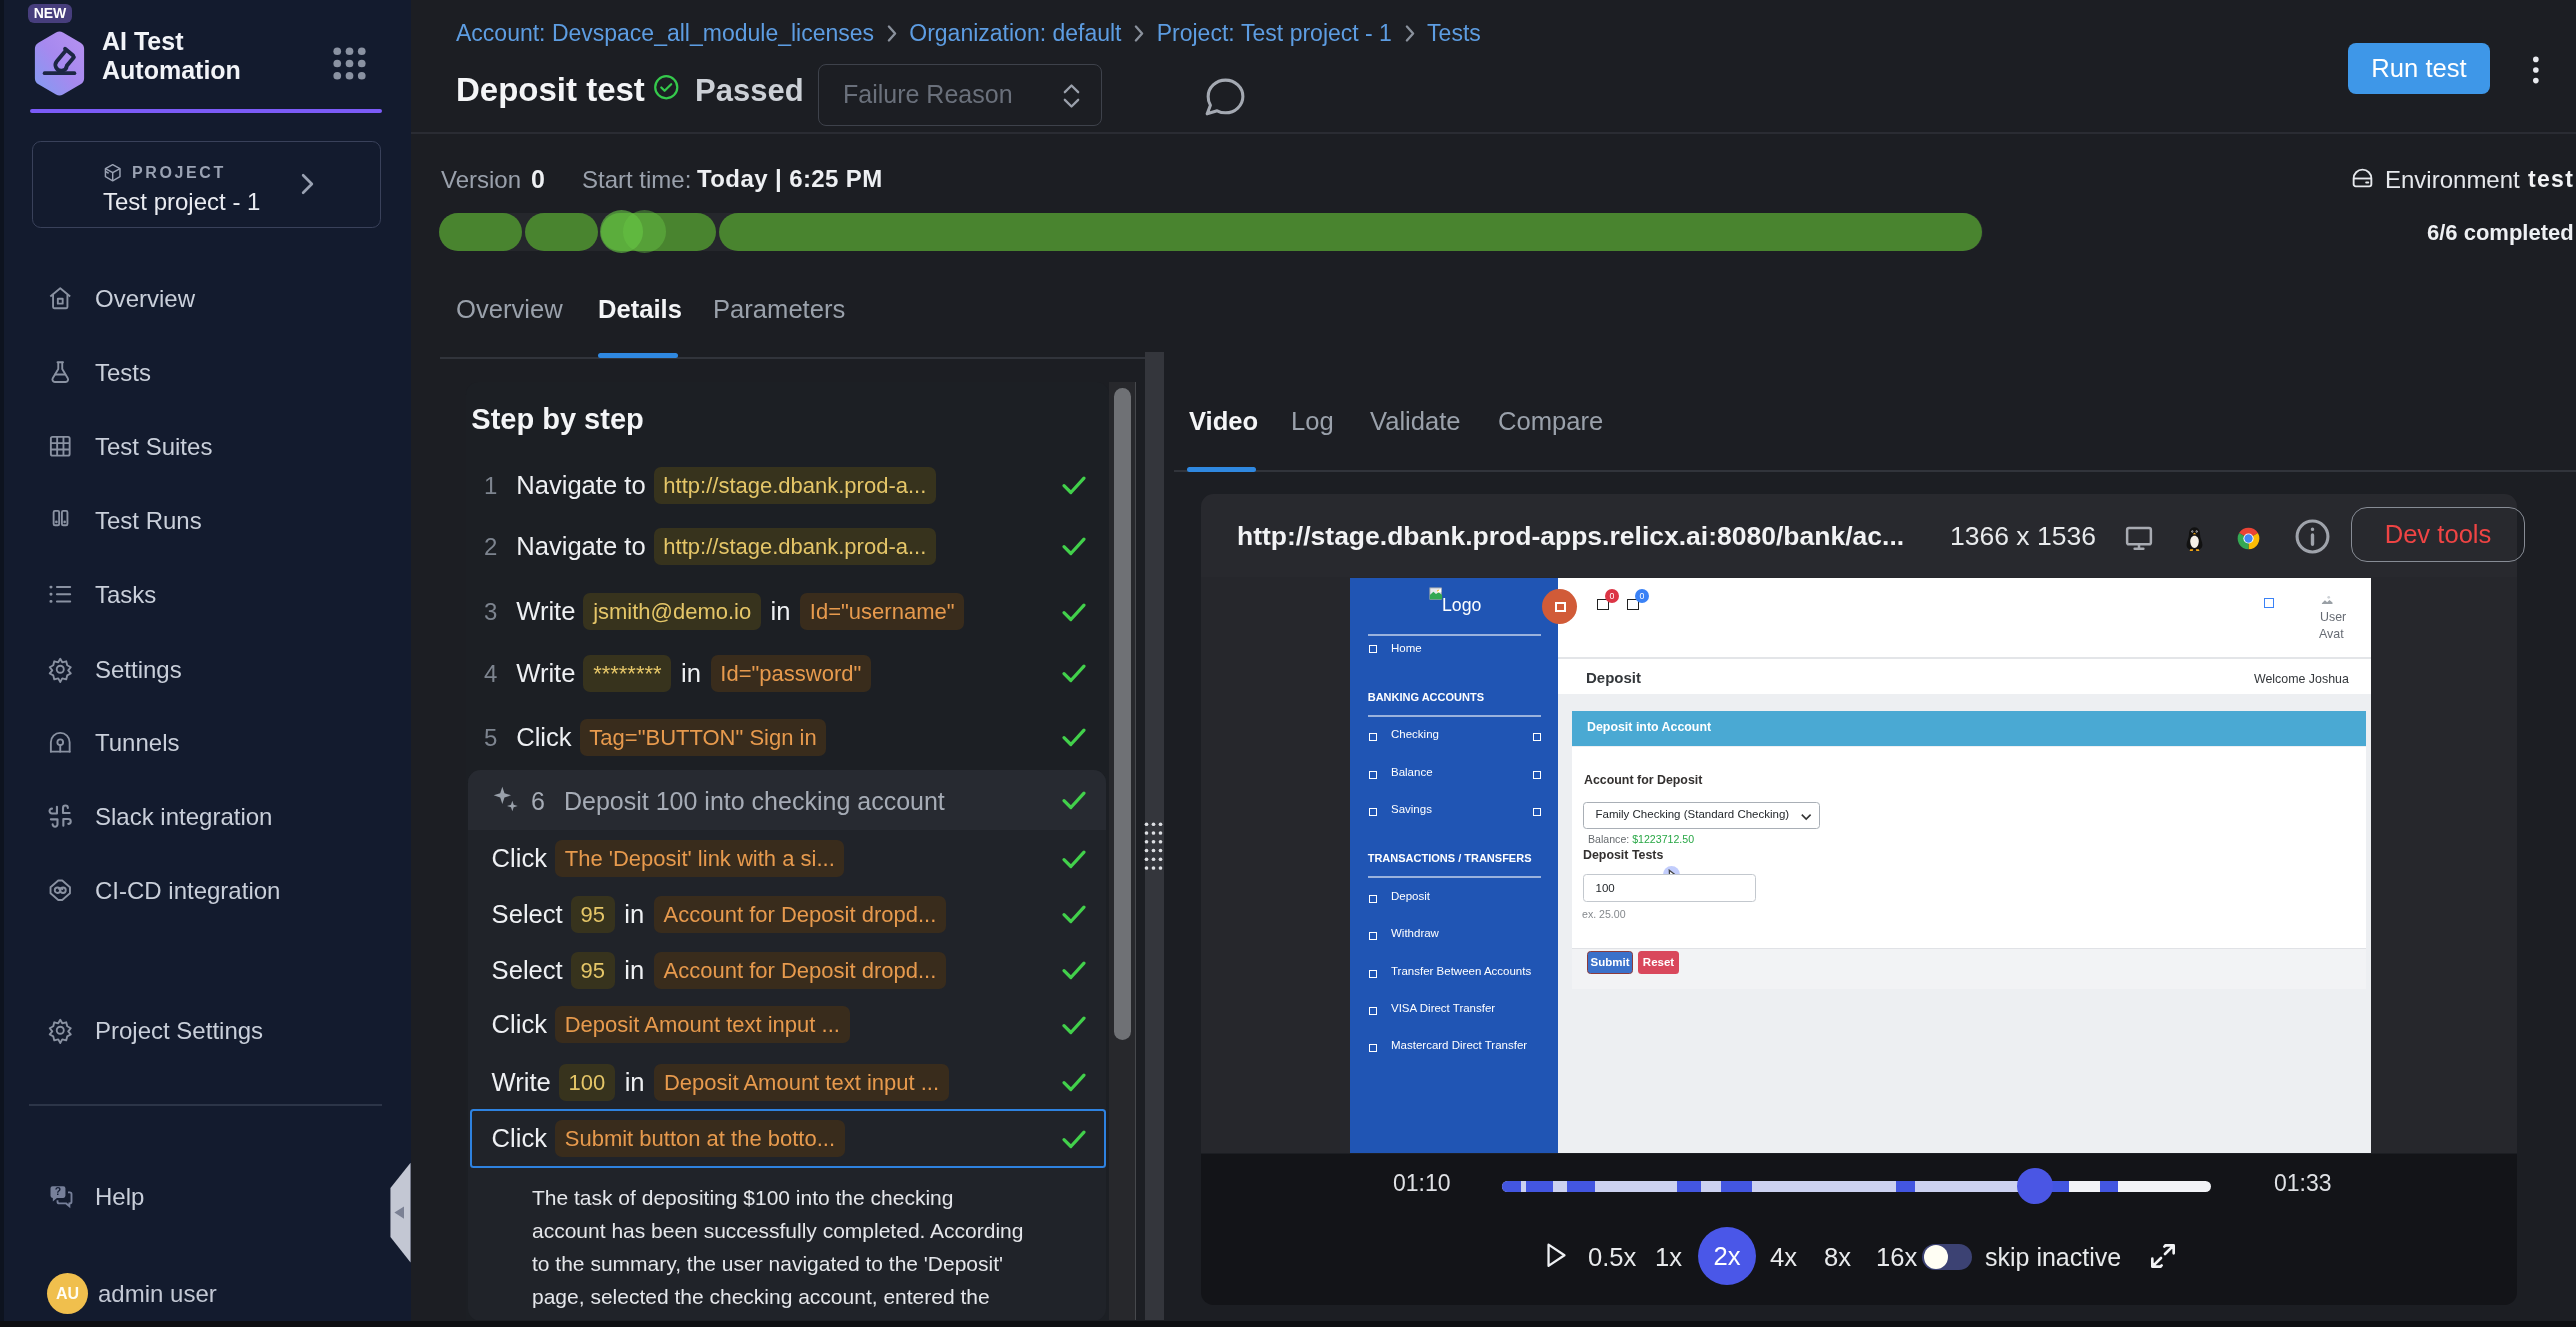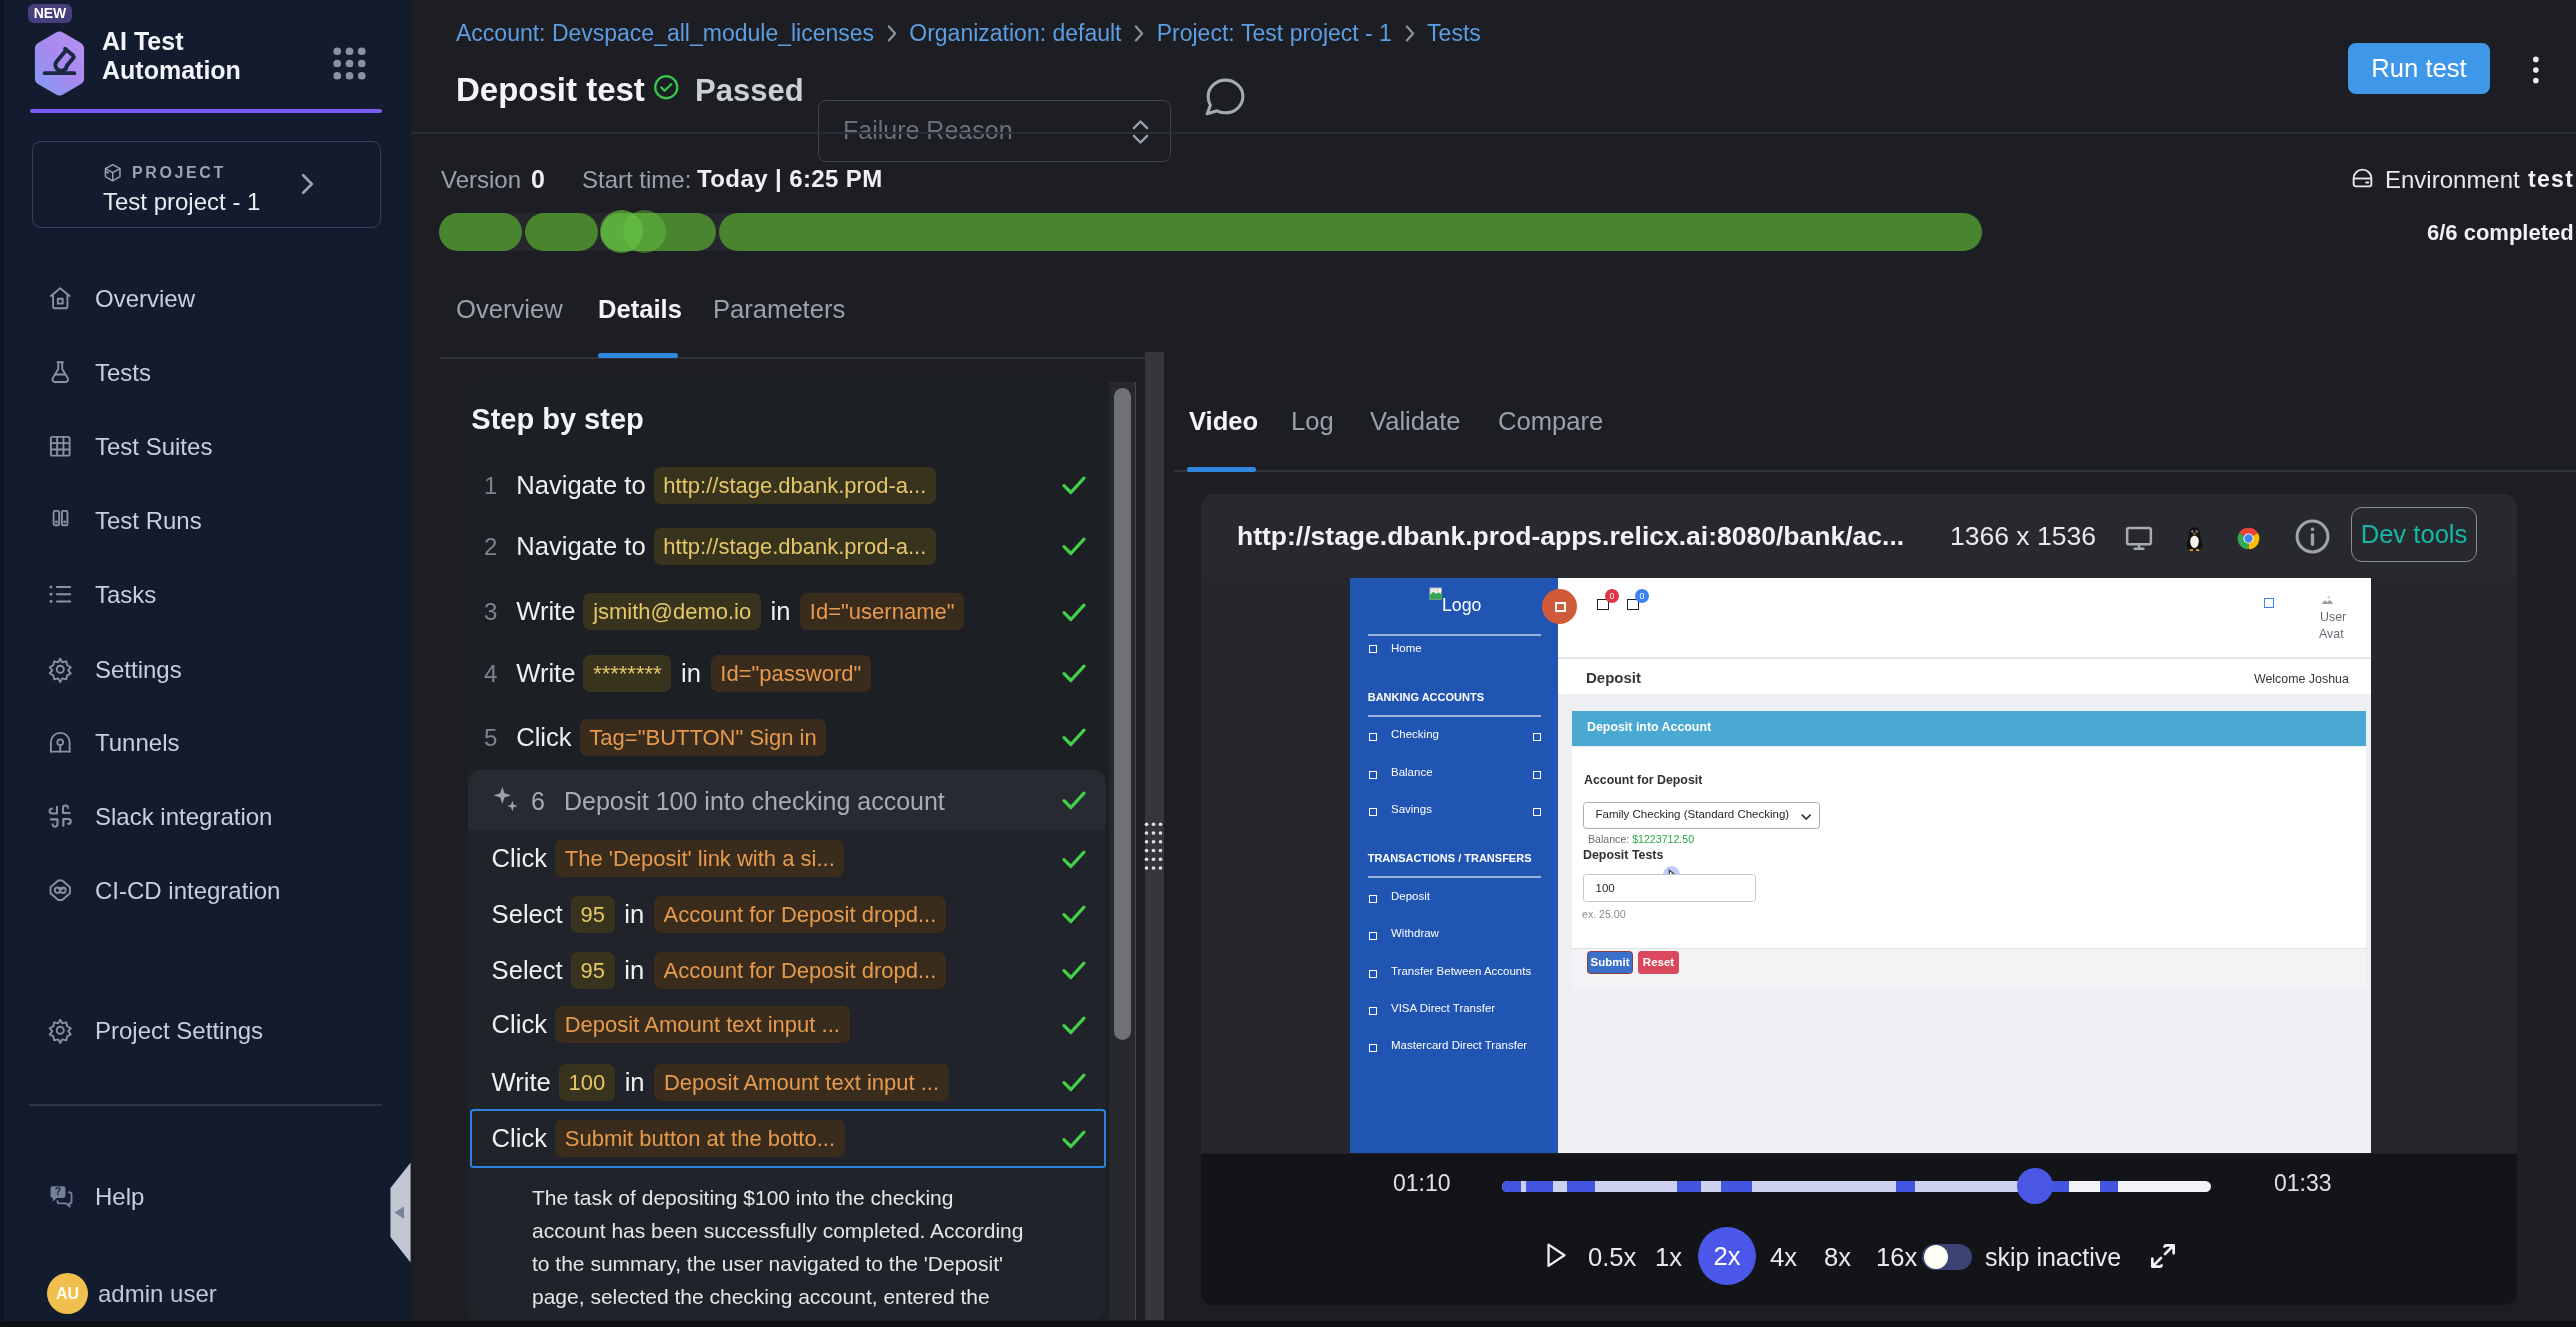--- a/index.html
+++ b/index.html
@@ -194,21 +194,21 @@
       <span>Tests</span>
     </div>
 
     <div class="abs" style="left:456px; top:71px; font-size:33px; font-weight:bold; color:#f4f5f7; white-space:nowrap;">Deposit test</div>
     <svg class="abs" style="left:653px; top:74px;" width="26.5" height="26.5" viewBox="0 0 24 24" fill="none" stroke="#35c94c" stroke-width="2">
         <circle cx="12" cy="12" r="10"></circle>
         <path d="M7.5 12.2 l3 3 L16.5 9.2" stroke-linecap="round" stroke-linejoin="round"></path>
       </svg>
     <div class="abs" style="left:695px; top:73px; font-size:31px; font-weight:bold; color:#ccd0d6;">Passed</div>
 
-    <div class="abs" style="left:818px; top:64px; width:353px; height:62px; border:1.8px solid #3e424b; border-radius:8px;margin-top:36px;">
+    <div class="abs" style="left:818px; top:64px; width:284px; height:62px; border:1.8px solid #3e424b; border-radius:8px;">
       <div class="abs" style="left:24px; top:15px; font-size:25px; color:#6a707b;">Failure Reason</div>
       <svg class="abs" style="right:19.4px; top:15px;" width="21" height="32" viewBox="0 0 22 32" fill="none" stroke="#9aa0ab" stroke-width="2.4" stroke-linecap="round" stroke-linejoin="round">
           <path d="M4 12 L11 5 L18 12"></path>
           <path d="M4 20 L11 27 L18 20"></path>
         </svg>
     </div>
 
     <svg class="abs" style="left:1200px; top:73px;" width="49" height="49" viewBox="0 0 24 24" fill="none" stroke="#a4a9b2" stroke-width="1.5">
         <path d="M21 11.5 a8.5 8 0 0 1 -8.5 8 a9 9 0 0 1 -4.1 -1 L3.5 20 l1.6 -4.2 A8 8 0 0 1 4 11.5 a8.5 8 0 0 1 17 0 Z" stroke-linejoin="round"></path>
       </svg>
@@ -424,21 +424,21 @@
         <path d="M18 18 L3.28 9.5 A17 17 0 0 1 32.72 9.5 Z" fill="#ea4335"></path>
         <path d="M18 18 L32.72 9.5 A17 17 0 0 1 18 35 Z" fill="#fbbc05"></path>
         <path d="M18 18 L18 35 A17 17 0 0 1 3.28 9.5 Z" fill="#34a853"></path>
         <circle cx="18" cy="18" r="8" fill="#fff"></circle>
           <circle cx="18" cy="18" r="6.5" fill="#4285f4"></circle>
       </svg>
       <svg class="abs" style="left:1093px; top:24px;" width="37" height="37" viewBox="0 0 24 24" fill="none" stroke="#9fa3ab" stroke-width="2">
           <circle cx="12" cy="12" r="10"></circle>
           <path d="M12 11 v6 M12 7.2 v.2" stroke-width="2.2" stroke-linecap="round"></path>
         </svg>
-      <div class="abs" style="left:1150px; top:13.2px; width:126px; height:55px; border:1.8px solid #878c95; border-radius:11px; color:#14b8a6; font-size:25.6px; display:flex; align-items:center; justify-content:center;">Dev tools</div>
+      <div class="abs" style="left:1150px; top:13.2px; width:174px; height:55px; border:1.8px solid #878c95; border-radius:16px; color:#ef4444; font-size:25.6px; display:flex; align-items:center; justify-content:center;">Dev tools</div>
     </div>
 
     <div class="abs" style="left:1201px; top:577px; width:1316px; height:576px; background:#26272c;">
 
       <div class="abs" style="left:149px; top:0.9px; width:1021px; height:575px; background:#fff; overflow:hidden;">
 
         <div class="abs" style="left:0; top:0; width:208px; height:575px; background:#2055b4;">
           <svg class="abs" style="left:79px; top:8.8px;" width="14" height="14" viewBox="0 0 16 16">
               <rect x="1" y="1" width="13" height="13" fill="#e8eaed" stroke="#9aa0a6" stroke-width="1"></rect>
               <path d="M1 9 l4 -3.5 3 2.5 3 -2 4 3 v5 h-14 z" fill="#34a853"></path>

